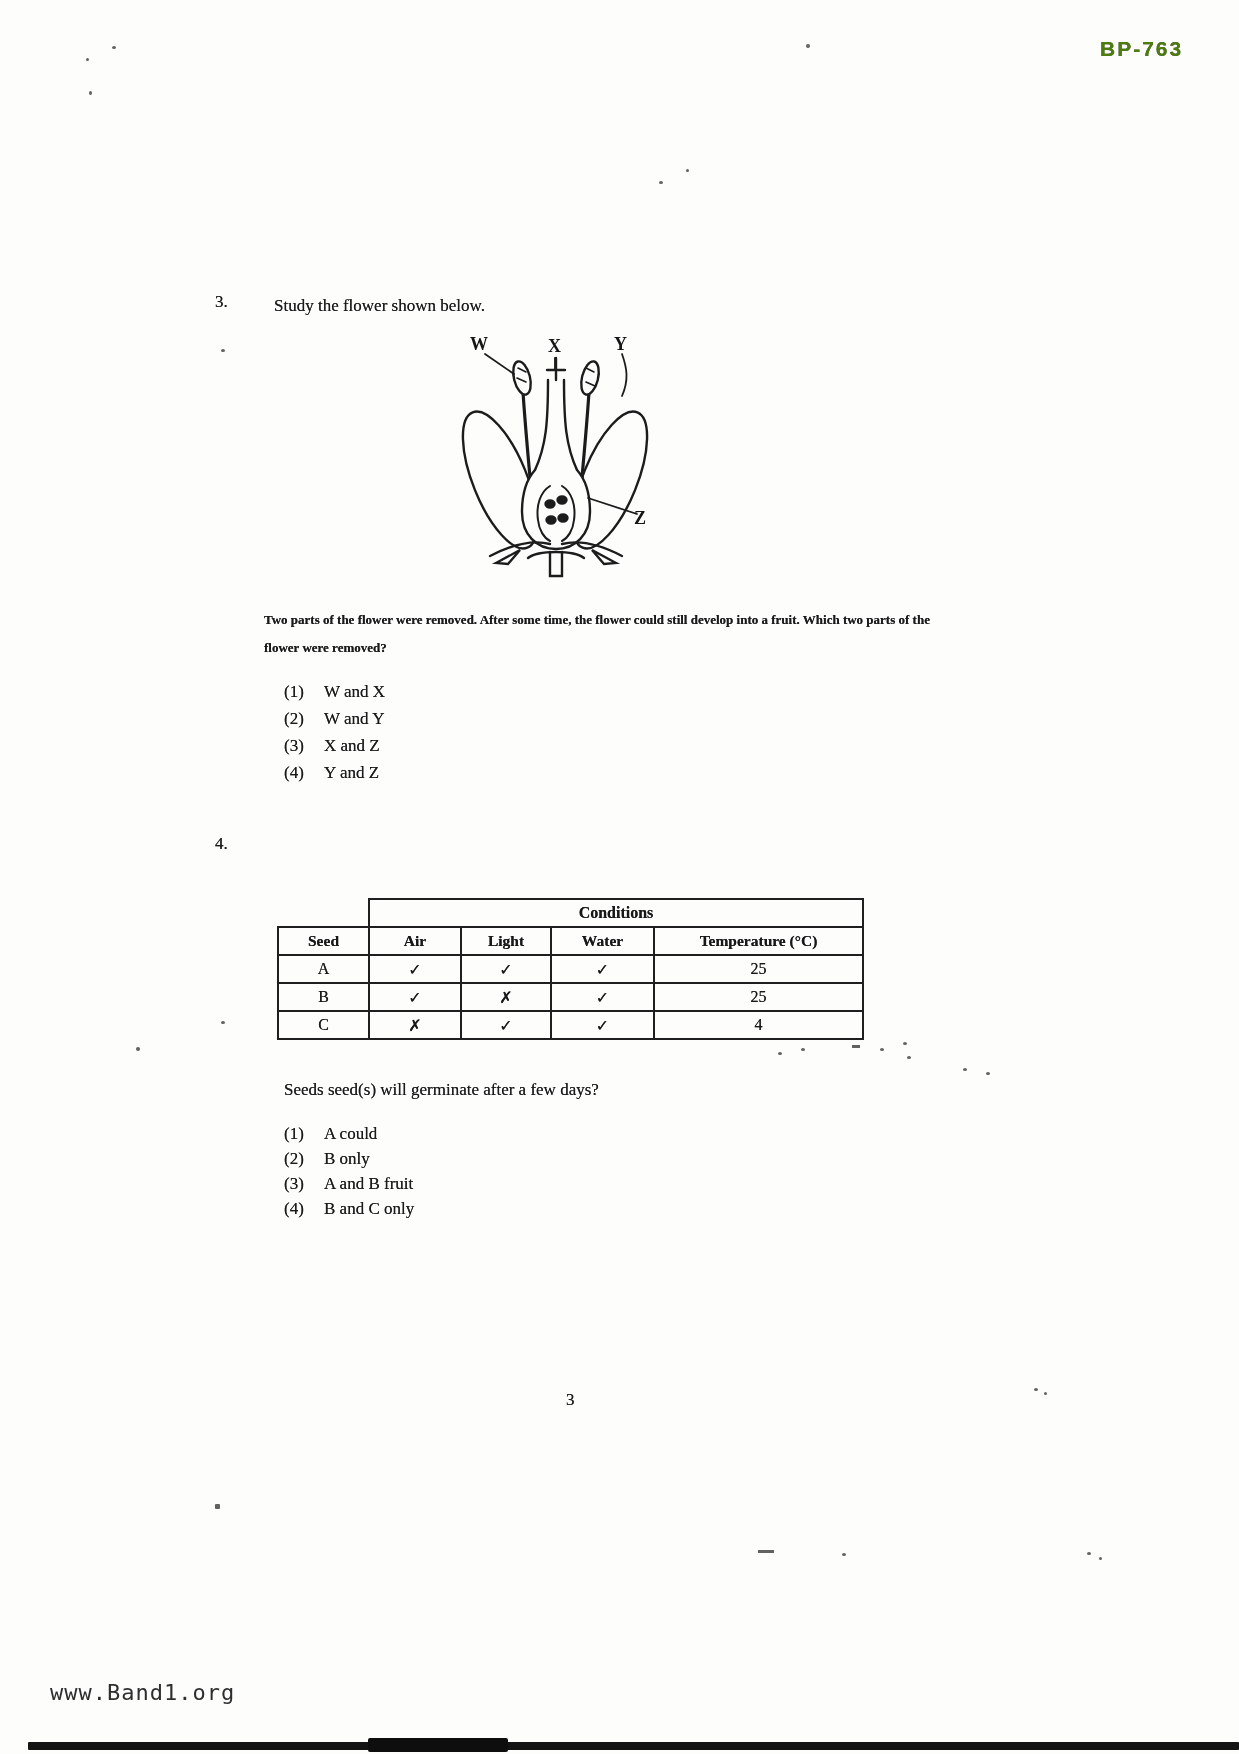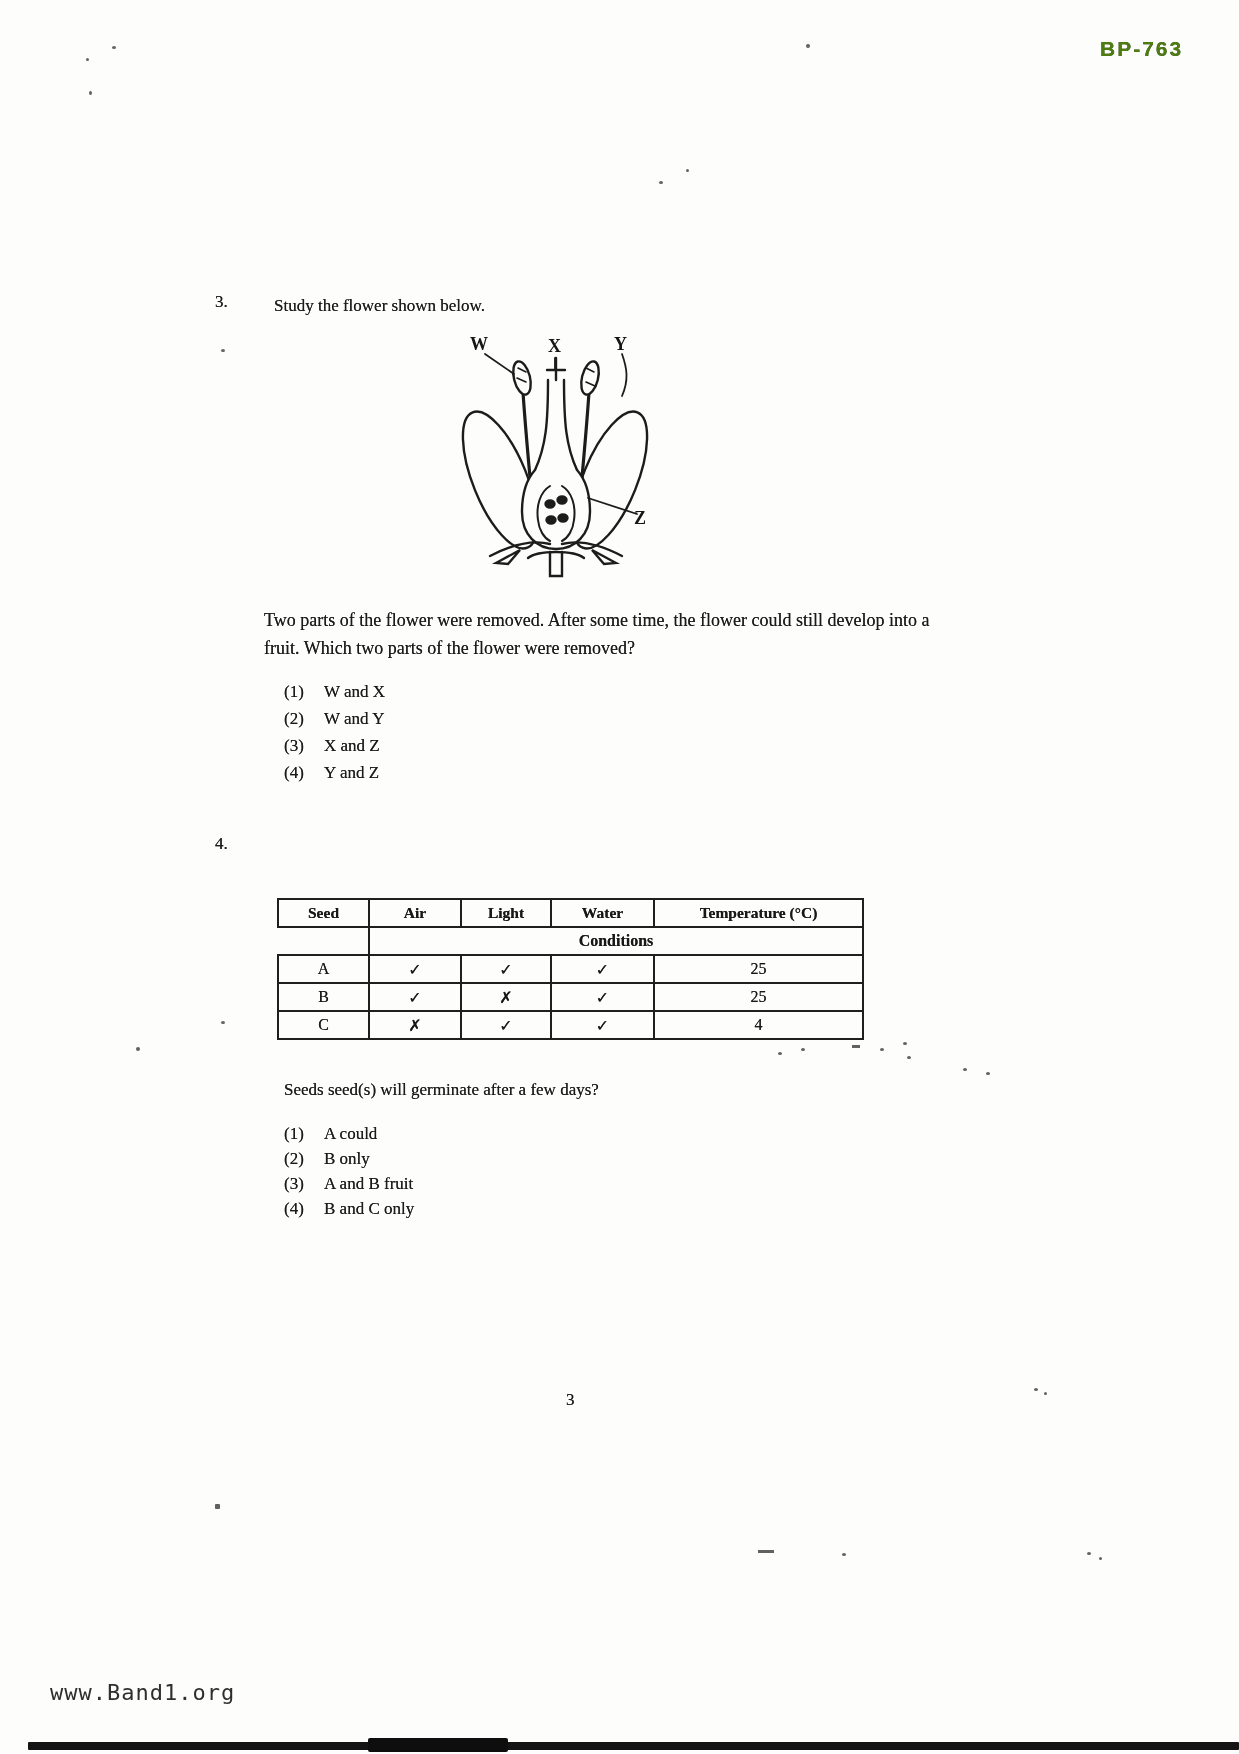--- a/index.html
+++ b/index.html
@@ -20,21 +20,21 @@
     font-weight:bold; font-size:21px; letter-spacing:2px; color:#4d7c0f;margin-top:17px;
   }
 
   .qnum{ position:absolute; font-size:17px; }
   .qtext{ position:absolute; font-size:17px; line-height:27px; }
 
   .figure{ position:absolute; left:438px; top:328px; width:312px; height:252px; }
   .figure svg{ width:100%; height:100%; }
   .fig-label{ font-family:"Liberation Serif", serif; font-weight:bold; font-size:18px; fill:#161616; }
 
-  .para{ position:absolute; left:264px; top:606px; width:702px; font-size:18px; line-height:28px; }
+  .para{ position:absolute; left:264px; top:606px; width:702px; font-size:13px; line-height:28px;font-weight:bold; }
 
   .options{ position:absolute; font-size:17px; }
   .option{ display:flex; height:27px; align-items:flex-start; }
   .option .onum{ width:40px; flex:0 0 40px; }
   .q3-options{ left:284px; top:682px; }
   .q4-options{ left:284px; top:1124px; }
   .q4-options .option{ height:25px; }
 
   table.cond-table{
     position:absolute; left:277px; top:898px;
@@ -173,29 +173,29 @@
   <table class="cond-table ink">
     <colgroup>
       <col class="c-seed">
         <col class="c-air">
         <col class="c-light">
         <col class="c-water">
         <col class="c-temp">
     </colgroup>
     <tbody>
         <tr>
+      <td class="blank"></td>
+      <td class="group" colspan="4">Conditions</td>
+    </tr>
+    <tr>
       <th>Seed</th>
       <th>Air</th>
       <th>Light</th>
       <th>Water</th>
       <th>Temperature (°C)</th>
-    </tr>
-    <tr>
-      <td class="blank"></td>
-      <td class="group" colspan="4">Conditions</td>
     </tr>
     <tr>
       <td>A</td>
       <td>✓</td>
       <td>✓</td>
       <td>✓</td>
       <td>25</td>
     </tr>
     <tr>
       <td>B</td>

